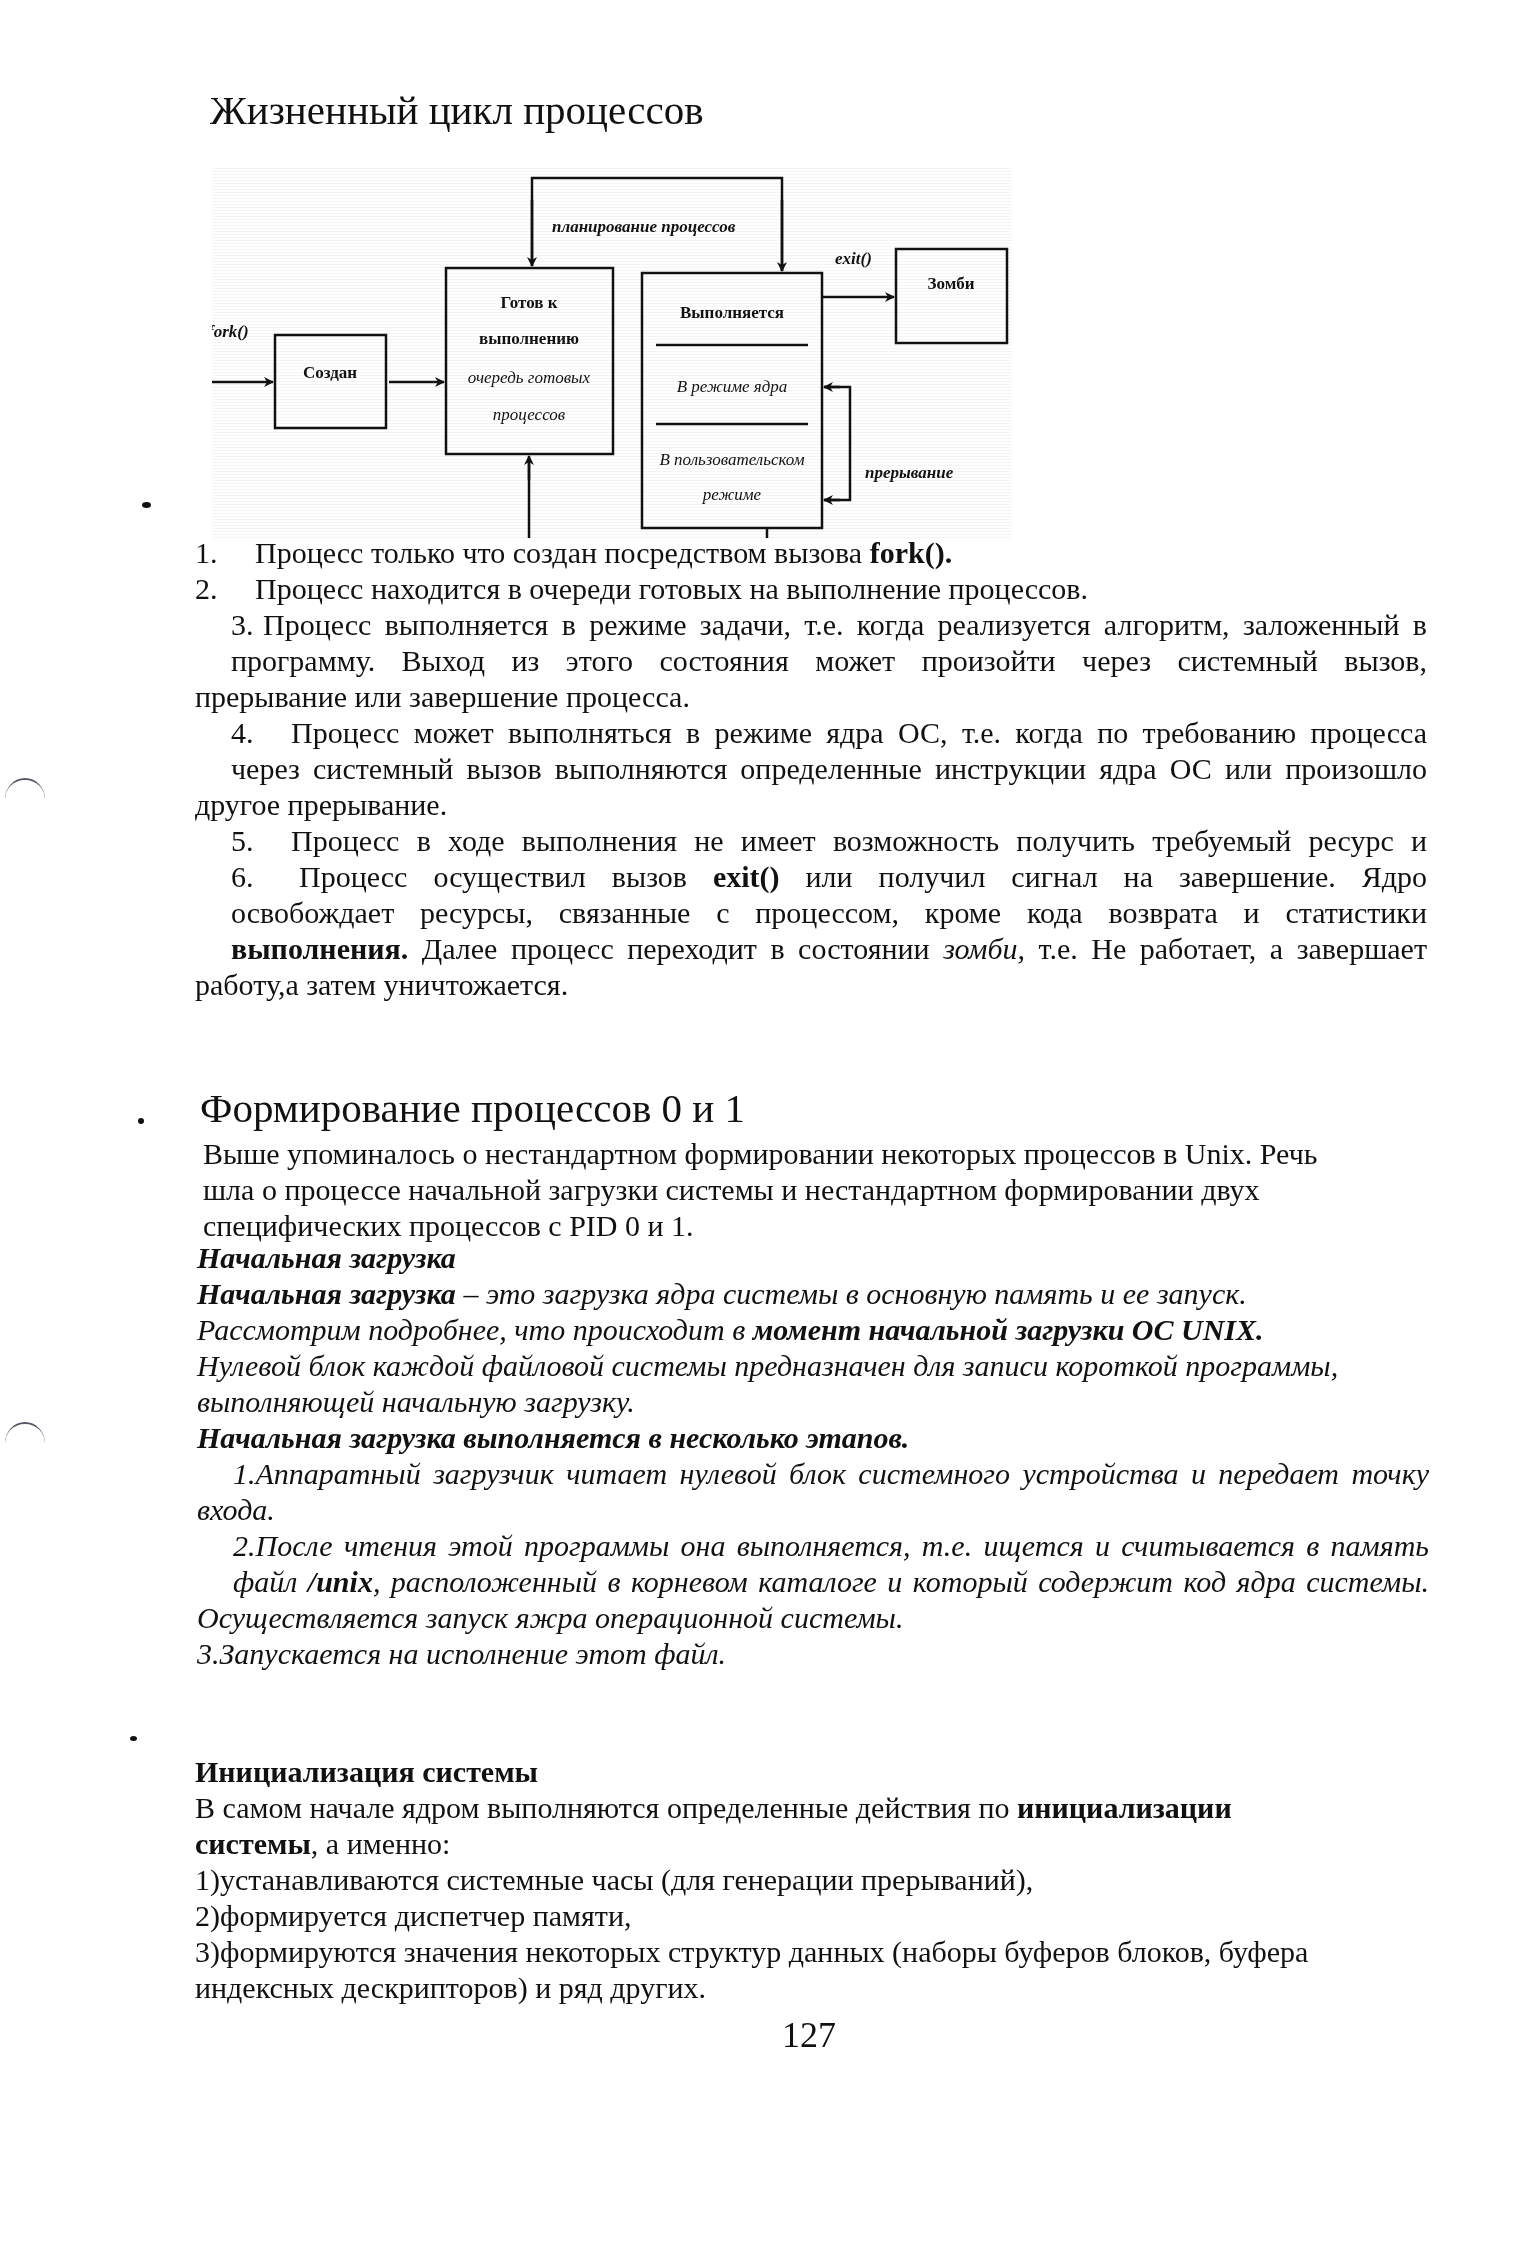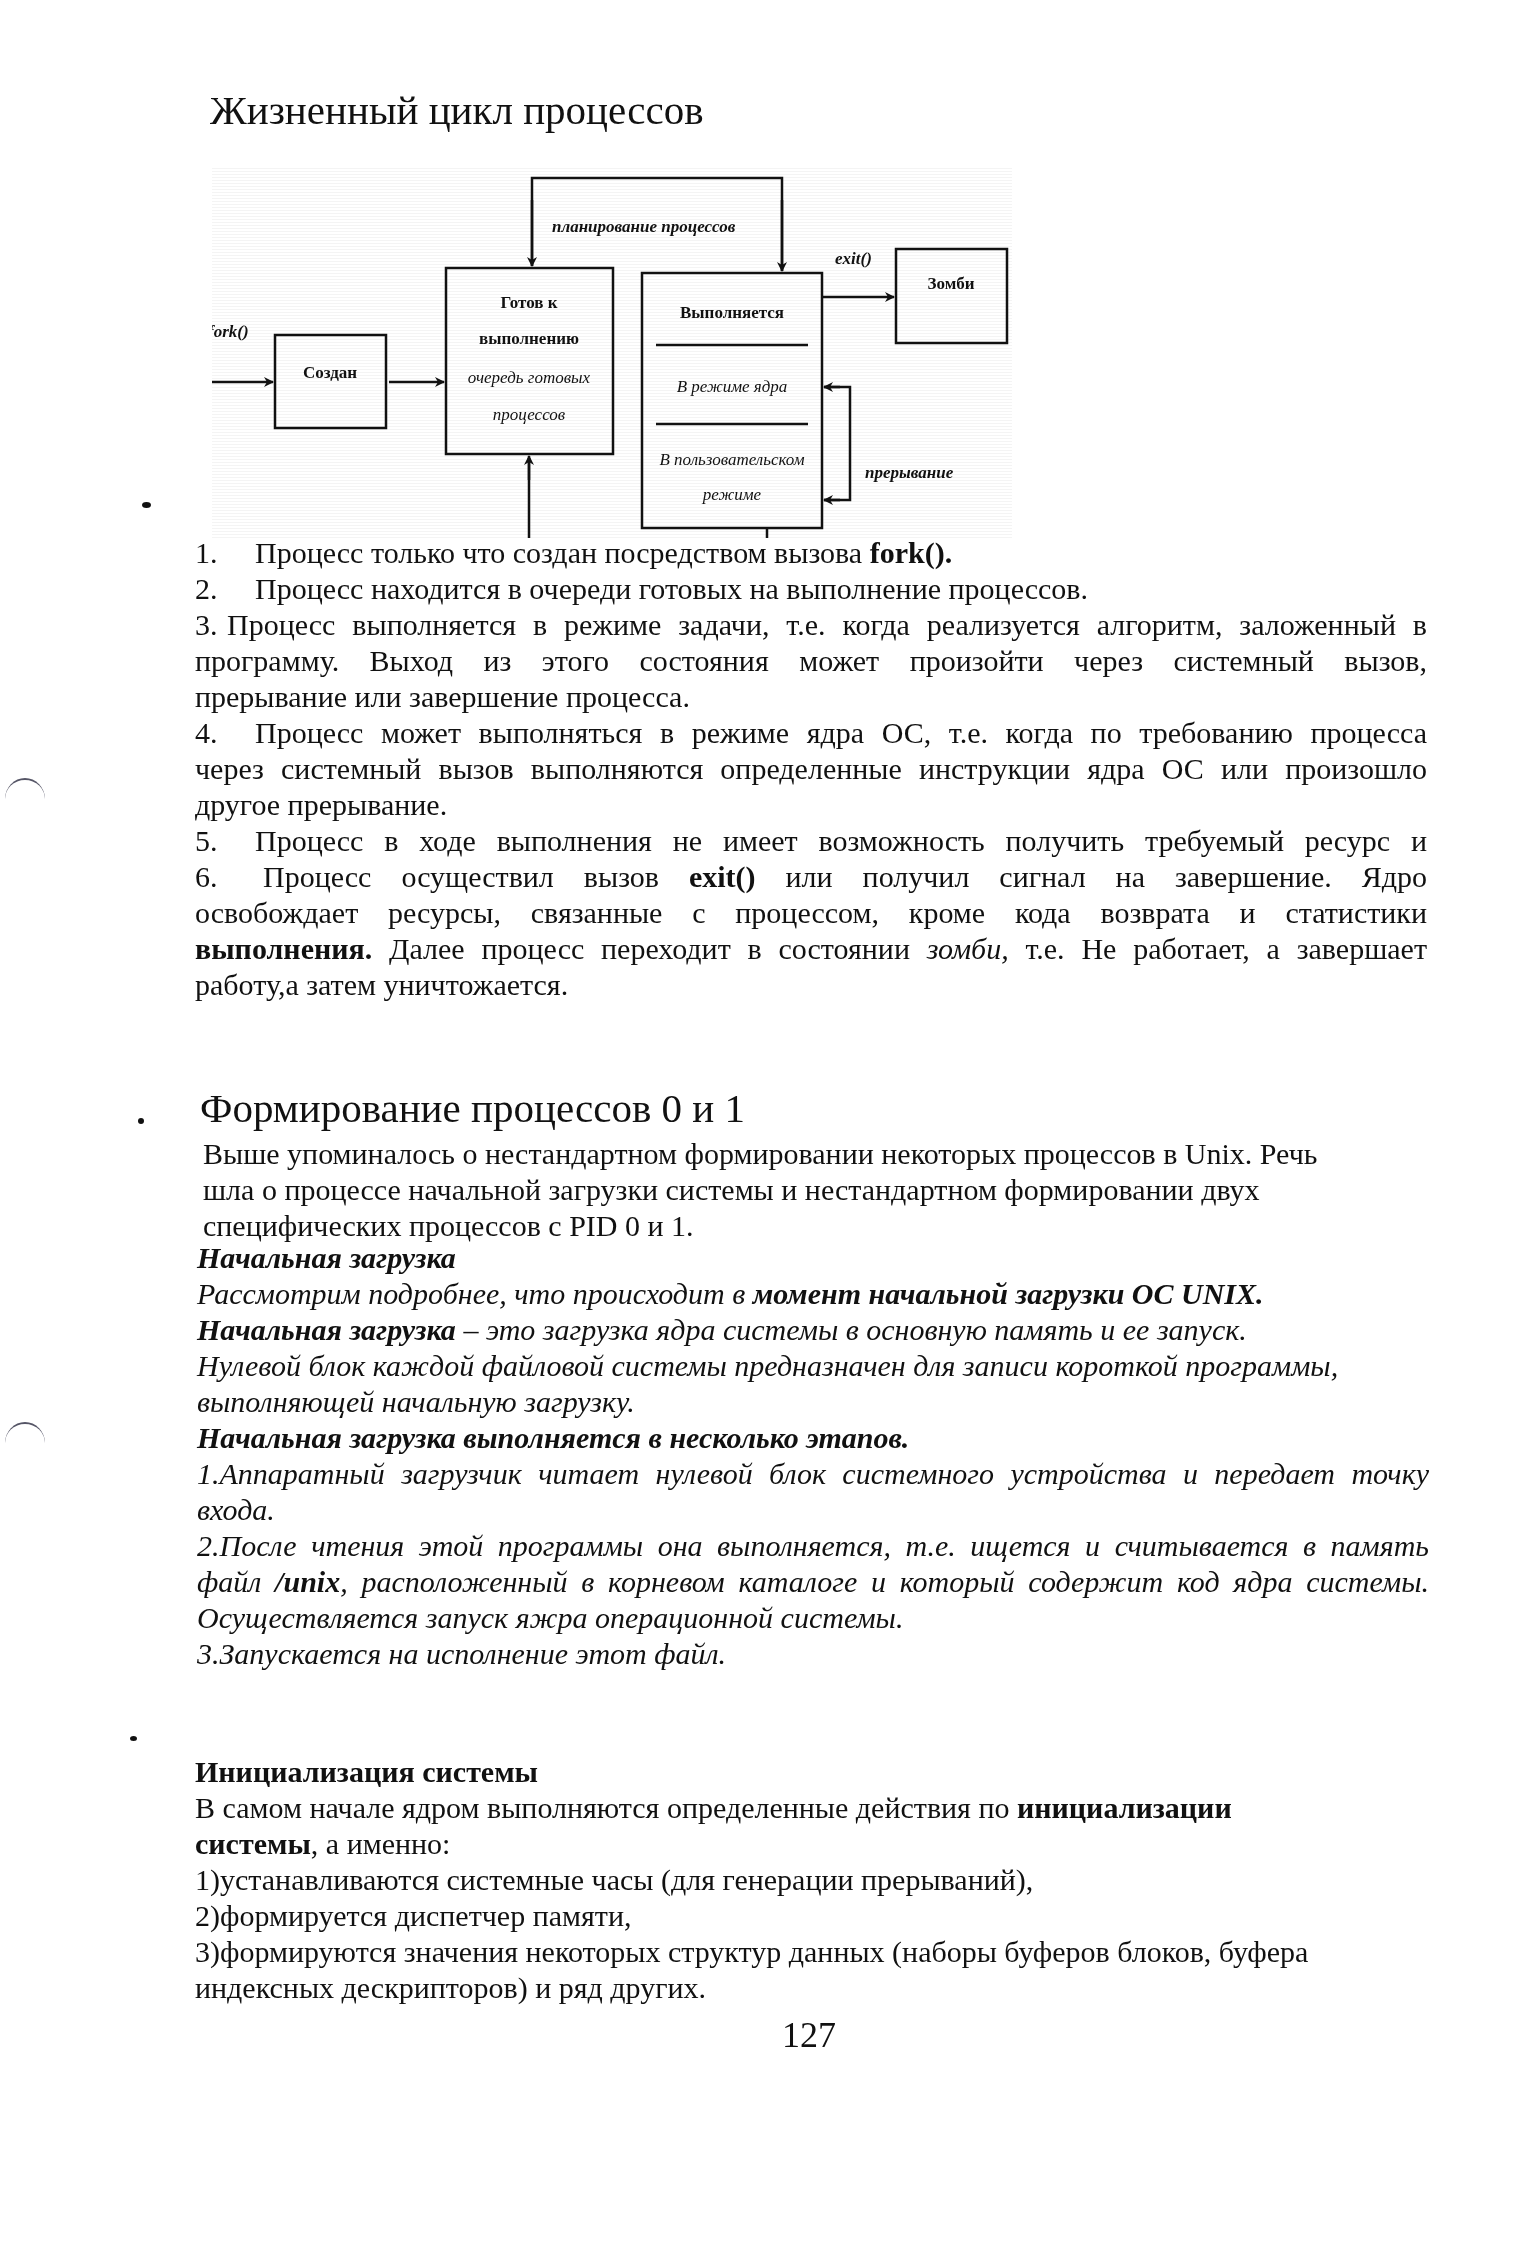--- a/index.html
+++ b/index.html
@@ -3,21 +3,21 @@
   <meta charset="utf-8">
   <style>
     html, body { margin:0; padding:0; }
     body { width:1517px; height:2241px; background:#ffffff; position:relative; overflow:hidden;
            font-family:"Liberation Serif", "DejaVu Serif", serif; color:#111; }
     .abs { position:absolute; }
     .h1 { font-size:41px; line-height:48px; white-space:nowrap; }
     .p { font-size:30px; line-height:36px; text-align:justify; }
     .p b { font-weight:bold; }
     .line { display:block; white-space:nowrap; }
-    .just { text-align:justify; text-align-last:justify; display:block; }
+    .just { text-align:justify; text-align-last:justify; display:block;margin-left:36px; }
     .diagram-bg { background: repeating-linear-gradient(0deg, #f4f4f4 0 1px, #fff 1px 3px), #fff; }
     svg text { font-family:"Liberation Serif", "DejaVu Serif", serif; }
     .mark { position:absolute; }
   </style>
 </head>
 <body>
 
 <div class="abs h1" style="left:210px;top:86px;">Жизненный цикл процессов</div>
 
 <div class="abs diagram-bg" style="left:212px;top:168px;width:800px;height:370px;">
@@ -115,22 +115,22 @@
 
 <div class="abs h1" style="left:200px;top:1084px;">Формирование процессов 0 и 1</div>
 <div class="abs p" style="left:203px;top:1136px;width:1220px;">
   <span class="line">Выше упоминалось о нестандартном формировании некоторых процессов в Unix. Речь</span>
   <span class="line">шла о процессе начальной загрузки системы и нестандартном формировании двух</span>
   <span class="line">специфических процессов с PID 0 и 1.</span>
 </div>
 
 <div class="abs p" style="left:197px;top:1240px;width:1232px;font-style:italic;">
   <b class="line">Начальная загрузка</b>
+  <span class="line"><b>Начальная загрузка</b><span> – это загрузка ядра системы в основную память и ее запуск.</span></span>
   <span class="line"><span>Рассмотрим подробнее, что происходит в </span><b>момент начальной загрузки ОС UNIX.</b></span>
-  <span class="line"><b>Начальная загрузка</b><span> – это загрузка ядра системы в основную память и ее запуск.</span></span>
   <span class="line">Нулевой блок каждой файловой системы предназначен для  записи короткой программы,</span>
   <span class="line">выполняющей начальную загрузку.</span>
   <b class="line">Начальная загрузка выполняется в несколько этапов.</b>
   <span class="just">1.Аппаратный загрузчик читает нулевой блок системного устройства и передает точку</span>
   <span class="line">входа.</span>
   <span class="just">2.После чтения этой программы она выполняется, т.е. ищется и считывается в память</span>
   <span class="just"><span>файл  </span><b>/unix</b><span>, расположенный в корневом каталоге и который содержит код ядра системы.</span></span>
   <span class="line">Осуществляется запуск яжра операционной системы.</span>
   <span class="line">3.Запускается на исполнение  этот файл.</span>
 </div>

